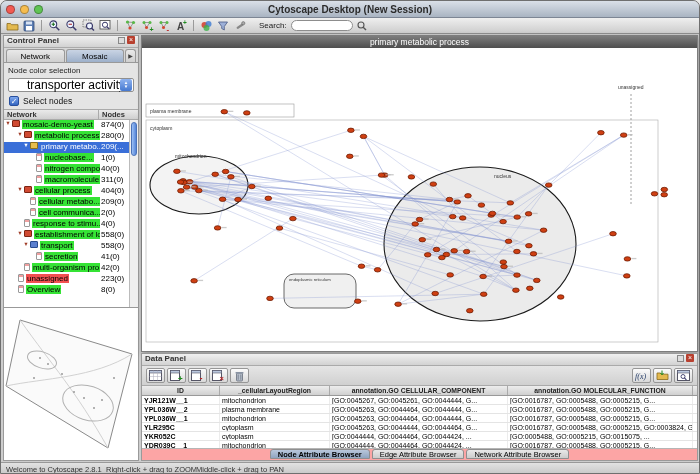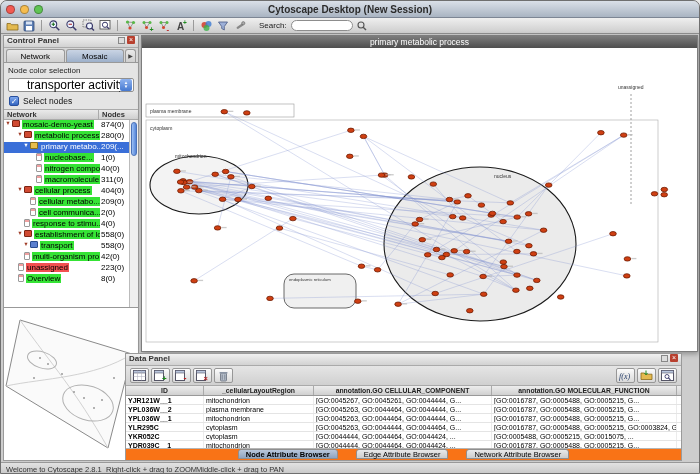--- a/index.html
+++ b/index.html
@@ -57,31 +57,31 @@
 .tcnt{position:absolute;left:96px;right:9px;background:inherit;padding-left:1px;overflow:hidden}
 .tree-scroll{position:absolute;right:0;top:0;bottom:0;width:9px;background:#efefef;border-left:1px solid #bbb;z-index:5}
 .tree-thumb{position:absolute;left:1px;right:1px;top:2px;height:34px;border-radius:4px;background:linear-gradient(90deg,#9cc0f5,#5585d8);border:1px solid #4a72b8}
 .birdseye{flex:1;background:#fff;border-top:1px solid #999;overflow:hidden}
 
 .network-view{position:absolute;left:140px;top:34px;width:557px;height:317px;border:1px solid #7d7d7d;background:#fff;box-shadow:1px 2px 5px rgba(0,0,0,.3)}
 .nv-title{height:12px;background:linear-gradient(#7d7d7d,#4e4e4e);color:#fff;font-size:8.5px;text-align:center;line-height:12px;overflow:hidden}
 .nv-canvas{position:absolute;top:12px;left:0;right:0;bottom:0;background:#fff}
 .nv-canvas svg{display:block}
 
-.data-panel{position:absolute;left:124px;top:352px;width:557px;height:108px;background:#d9d9d9;border:1px solid #9a9a9a;display:flex;flex-direction:column}
+.data-panel{position:absolute;left:140px;top:352px;width:557px;height:108px;background:#d9d9d9;border:1px solid #9a9a9a;display:flex;flex-direction:column}
 .dp-toolbar{height:20px;display:flex;align-items:center;gap:2px;padding:0 4px;background:linear-gradient(#e5e5e5,#d0d0d0);border-bottom:1px solid #aaa;flex:none}
 .dbtn{width:19px;height:15px;border:1px solid #979797;border-radius:2px;background:linear-gradient(#fbfbfb,#d9d9d9);display:flex;align-items:center;justify-content:center;padding:0;cursor:default}
 .dp-spacer{flex:1}
 .thead{height:10px;display:flex;background:linear-gradient(#ededed,#d0d0d0);border-bottom:1px solid #999;font-size:6.8px;font-weight:bold;color:#222;flex:none}
 .thc{border-right:1px solid #aaa;text-align:center;line-height:10px;overflow:hidden;white-space:nowrap;flex:none}
 .tbody{flex:1;background:#fff;overflow:hidden}
 .dtr{display:flex;height:9px;border-bottom:1px solid #e4e4e4;background:#fff}
 .dtd{font-size:7px;line-height:9px;padding-left:2px;border-right:1px solid #ececec;overflow:hidden;white-space:nowrap;flex:none}
 .dtd.idc{font-weight:bold}
-.dp-tabs{height:12px;display:flex;justify-content:center;align-items:flex-end;gap:18px;background:#f97316;border-top:1px solid #b5b5b5;padding-bottom:1px;flex:none}
+.dp-tabs{height:12px;display:flex;justify-content:center;align-items:flex-end;gap:2px;background:#fca5a5;border-top:1px solid #b5b5b5;padding-bottom:1px;flex:none}
 .dtab{font-size:7.5px;padding:0 7px;height:10px;line-height:10px;border:1px solid #8f8f8f;border-radius:3px 3px 0 0;background:linear-gradient(#e8e8e8,#cccccc);white-space:nowrap}
 .dtab.sel{background:linear-gradient(#b9c7db,#8fa4c0);font-weight:bold}
 
 .status-bar{position:absolute;left:0;right:0;top:461px;height:13px;background:linear-gradient(#e2e2e2,#c6c6c6);border-top:1px solid #999;display:flex;align-items:center;font-size:7.5px;color:#333}
 .sb-welcome{margin-left:5px;width:100px;overflow:hidden;white-space:nowrap}
 .sb-zoom{width:90px;overflow:hidden;white-space:nowrap}
 .sb-pan{overflow:hidden;white-space:nowrap}
 </style>
 </head>
 <body>
@@ -309,20 +309,27 @@
           <span class="ticn red-folder"></span>
           <span class="tlab bg-green">establishment of lo...</span>
           <span class="tcnt">558(0)</span>
         </div>
         <div class="trow">
           <span class="tind" style="width: 18px;"></span>
           <span class="ttri">▼</span>
           <span class="ticn blue-folder"></span>
           <span class="tlab bg-green">transport</span>
           <span class="tcnt">558(0)</span>
+        </div>
+        <div class="trow">
+          <span class="tind" style="width: 24px;"></span>
+          <span class="ttri"></span>
+          <span class="ticn page"></span>
+          <span class="tlab bg-green">secretion</span>
+          <span class="tcnt">41(0)</span>
         </div>
         <div class="trow">
           <span class="tind" style="width: 12px;"></span>
           <span class="ttri"></span>
           <span class="ticn page"></span>
           <span class="tlab bg-green">multi-organism pro...</span>
           <span class="tcnt">42(0)</span>
         </div>
         <div class="trow">
           <span class="tind" style="width: 6px;"></span>

